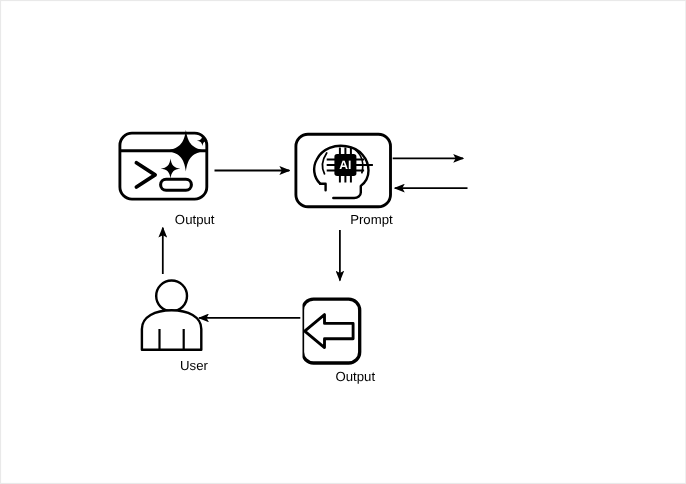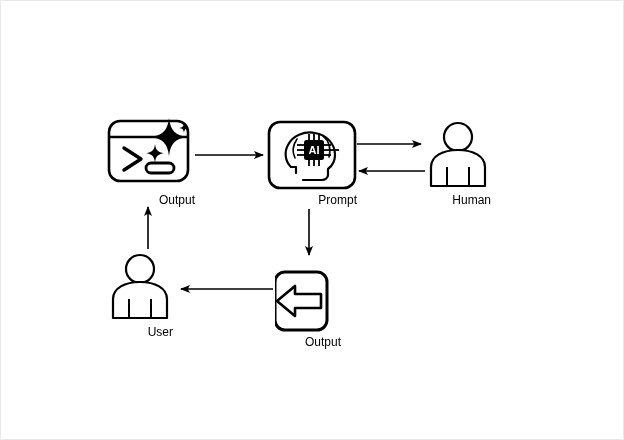--- a/index.html
+++ b/index.html
@@ -47,21 +47,21 @@
     left: 0;
     top: 0;
     width: 624px;
     height: 440px;
     pointer-events: none;
   }
   
   #node-prompt { left: 104px; top: 117px; }
   #node-agent  { left: 266px; top: 119px; }
   #node-human  { left: 424px; top: 119px; }
-  #node-user   { left: 106px; top: 251px; }
+  #node-user   { left: 122px; top: 251px; }
   #node-output { left: 274px; top: 269px; }
 </style>
 </head>
 <body>
 
 <div id="canvas">
 
   <svg class="edge-layer" viewBox="0 0 624 440" width="624" height="440">
     <defs>
       <marker id="ah" markerWidth="10" markerHeight="8" refX="9" refY="4" orient="auto" markerUnits="userSpaceOnUse">
@@ -146,34 +146,20 @@
         <line x1="47" y1="38" x2="47" y2="46" stroke="#000000" stroke-width="1.8"></line>
         <line x1="52" y1="38" x2="52" y2="46" stroke="#000000" stroke-width="1.8"></line>
 
         <rect x="37" y="20" width="20" height="20" rx="2.5" ry="2.5" fill="#000000"></rect>
         <text x="47" y="34" text-anchor="middle" fill="#ffffff" font-family="Liberation Sans, sans-serif" font-size="11" font-weight="bold">AI</text>
       </svg>
     </span>
     <span class="node-label">Prompt</span>
   </div>
 
-  <div class="node" id="node-human">
-    <span class="node-icon">
-      <svg width="66" height="70" viewBox="0 0 66 70">
-
-        <circle cx="33" cy="17" r="14" fill="#ffffff" stroke="#000000" stroke-width="2.2"></circle>
-
-        <path d="M6,66 L6,47 C6,36 18,30 33,30 C48,30 60,36 60,47 L60,66 Z" fill="#ffffff" stroke="#000000" stroke-width="2.2" stroke-linejoin="round"></path>
-
-        <line x1="22" y1="47" x2="22" y2="66" stroke="#000000" stroke-width="2"></line>
-        <line x1="44" y1="47" x2="44" y2="66" stroke="#000000" stroke-width="2"></line>
-      </svg>
-    </span>
-    <span class="node-label">Human</span>
-  </div>
 
   <div class="node" id="node-user">
     <span class="node-icon">
       <svg width="66" height="70" viewBox="0 0 66 70">
         <circle cx="33" cy="17" r="14" fill="#ffffff" stroke="#000000" stroke-width="2.2"></circle>
         <path d="M6,66 L6,47 C6,36 18,30 33,30 C48,30 60,36 60,47 L60,66 Z" fill="#ffffff" stroke="#000000" stroke-width="2.2" stroke-linejoin="round"></path>
         <line x1="22" y1="47" x2="22" y2="66" stroke="#000000" stroke-width="2"></line>
         <line x1="44" y1="47" x2="44" y2="66" stroke="#000000" stroke-width="2"></line>
       </svg>
     </span>

